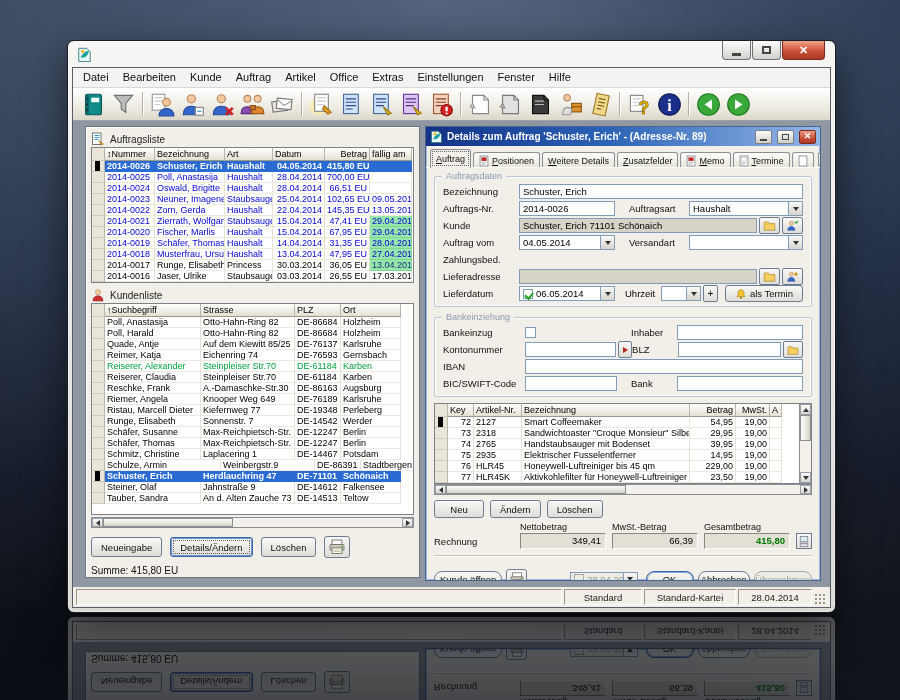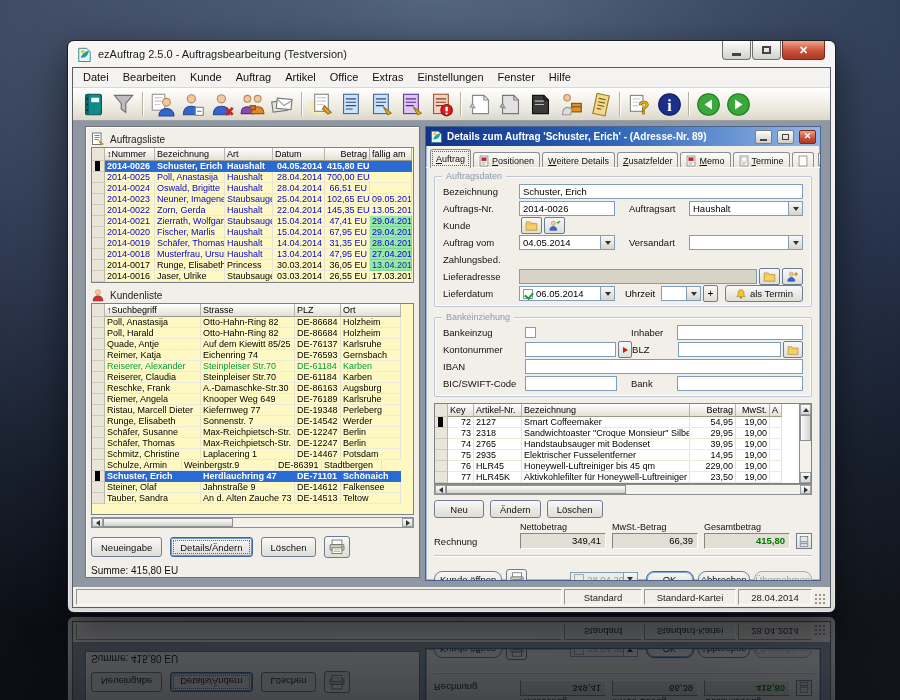--- a/index.html
+++ b/index.html
@@ -48,21 +48,21 @@
     font-size:9.5px; color:#222; display:flex; align-items:center; justify-content:center; }
   .sb-panel.flex1 { flex:1; }
   .grip { width:13px; height:13px; align-self:flex-end;
     background-image: radial-gradient(#9a978a 1px, transparent 1.3px); background-size:4px 4px; }
 
   
   .panel { position:absolute; left:12px; top:5px; width:335px; height:452px; background:#f1efe7;
     border:1px solid #6f747c; box-shadow: inset 1px 1px 0 #fff; padding:4px 5px; overflow:hidden; }
   .panel-header { display:flex; align-items:center; gap:5px; height:16px; font-size:10px; color:#222; }
 
-  .grid { background:#fef9c3; border:1px solid #7d828a; overflow:hidden; }
+  .grid { background:#ffffff; border:1px solid #7d828a; overflow:hidden; }
   .trow { display:flex; }
   .tcell { flex:0 0 auto; font-size:9px; height:11px; line-height:10px; padding:0 2px;
     overflow:hidden; white-space:nowrap; border-right:1px solid #e6e3d6; border-bottom:1px solid #eceadd; color:#000; }
   .thead .tcell { background:linear-gradient(#ffffff,#e3e0d2); border-right:1px solid #b9b6a8;
     border-bottom:1px solid #9c998b; height:13px; line-height:12px; }
   .tcell.marker { background:#e9e6d9; border-right:1px solid #b9b6a8; border-bottom:1px solid #cfccbe; padding:0; }
   .tri-r { width:0; height:0; border-top:3.5px solid transparent; border-bottom:3.5px solid transparent;
     border-left:5px solid #000; margin:2px 0 0 3px; }
   .num { text-align:right; }
   .row-blue .tcell { color:var(--blue-text,#0404d2); }
@@ -178,21 +178,20 @@
 
 <div class="app-window">
   <div class="titlebar">
     <span>
       <svg width="15" height="15" viewBox="0 0 17 17">
           <path d="M2 1.5h9l4 4v11H2z" fill="#eaf6f6" stroke="#2a7a7a"></path>
           <path d="M4 12c2.5-5.5 6.5-7.5 9.5-7.5-1 4.5-3.5 8.5-9.5 7.5z" fill="#18a0a0"></path>
           <circle cx="6.5" cy="5" r="2" fill="#f0c030"></circle>
         </svg>
     </span>
-    <span class="title-text">ezAuftrag 2.5.0  -  Auftragsbearbeitung (Testversion)</span>
     <div class="win-controls">
       <div class="wc">
           <span class="glyph-min"></span>
         </div>
       <div class="wc">
           <span class="glyph-max"></span>
         </div>
       <div class="wc close">
           <span>✕</span>
         </div>
@@ -604,21 +603,21 @@
             </div>
             <div class="trow">
               <div class="tcell marker" style="width:13px"></div>
               <div class="tcell" style="width:96px">Schmitz, Christine</div>
               <div class="tcell" style="width:94px">Laplacering 1</div>
               <div class="tcell" style="width:46px">DE-14467</div>
               <div class="tcell" style="width:60px">Potsdam</div>
             </div>
             <div class="trow">
               <div class="tcell marker" style="width:13px"></div>
-              <div class="tcell" style="width:77px">Schulze, Armin</div>
+              <div class="tcell" style="width:116px">Schulze, Armin</div>
               <div class="tcell" style="width:94px">Weinbergstr.9</div>
               <div class="tcell" style="width:46px">DE-86391</div>
               <div class="tcell" style="width:60px">Stadtbergen</div>
             </div>
             <div class="trow row-sel row-bold">
               <div class="tcell marker" style="width:13px"><span class="tri-r"></span></div>
               <div class="tcell" style="width:96px">Schuster, Erich</div>
               <div class="tcell" style="width:94px">Herdlauchring 47</div>
               <div class="tcell" style="width:46px">DE-71101</div>
               <div class="tcell" style="width:60px">Schönaich</div>
@@ -747,20 +746,21 @@
               <div class="input" style="width:96px">2014-0026</div>
               <span style="flex:0 0 12px"></span>
               <span class="flabel2">Auftragsart</span>
               <div class="input combo flex"><span>Haushalt</span><span class="drop">
                     <span class="tri-d-s"></span>
                   </span></div>
             </div>
 
             <div class="frow">
               <span class="flabel">Kunde</span>
+              <div class="input ro flex">Schuster, Erich 71101 Schönaich</div>
               <div class="sbtn">
                   <svg width="15" height="13" viewBox="0 0 22 22">
                     <path d="M2 5h7l2 2.5h9V19H2z" fill="#f7cf63" stroke="#9a7a20"></path>
                     <path d="M2 9h18" stroke="#e8b840"></path>
                   </svg>
                 </div>
               <div class="sbtn">
                   <svg width="15" height="13" viewBox="0 0 22 22">
                     <circle cx="9" cy="7" r="3.4" fill="#f3c89e" stroke="#b98a60"></circle>
                     <path d="M3 19c0-4.4 2.8-6.4 6-6.4s6 2 6 6.4z" fill="#3466cc" stroke="#224a99"></path>

